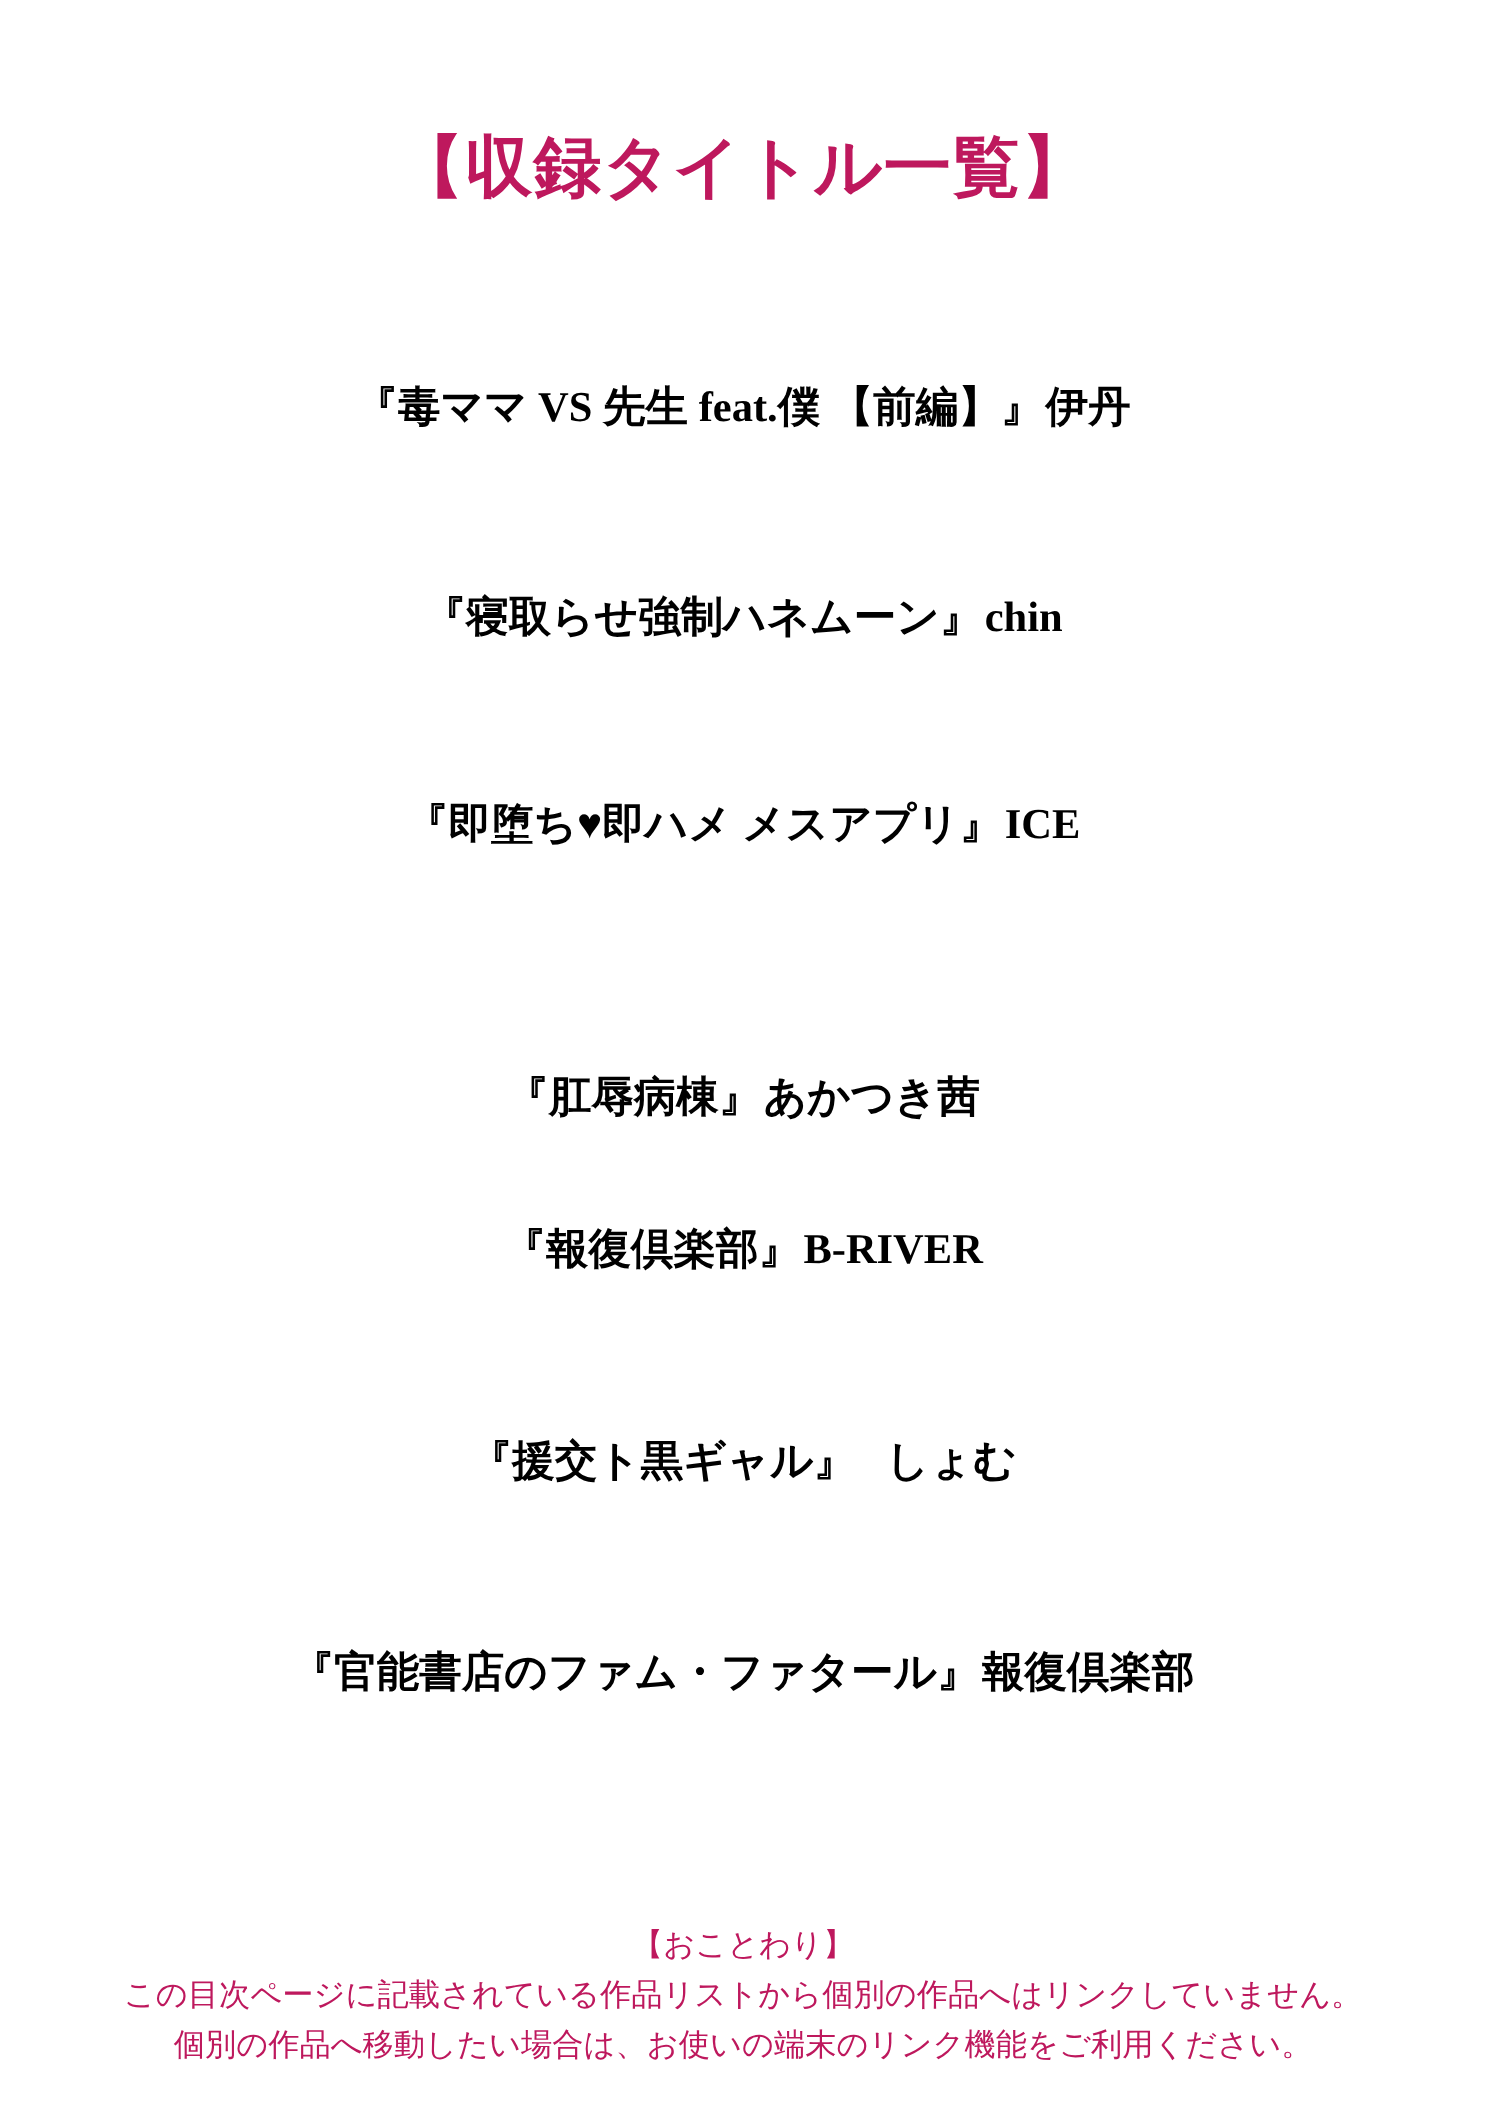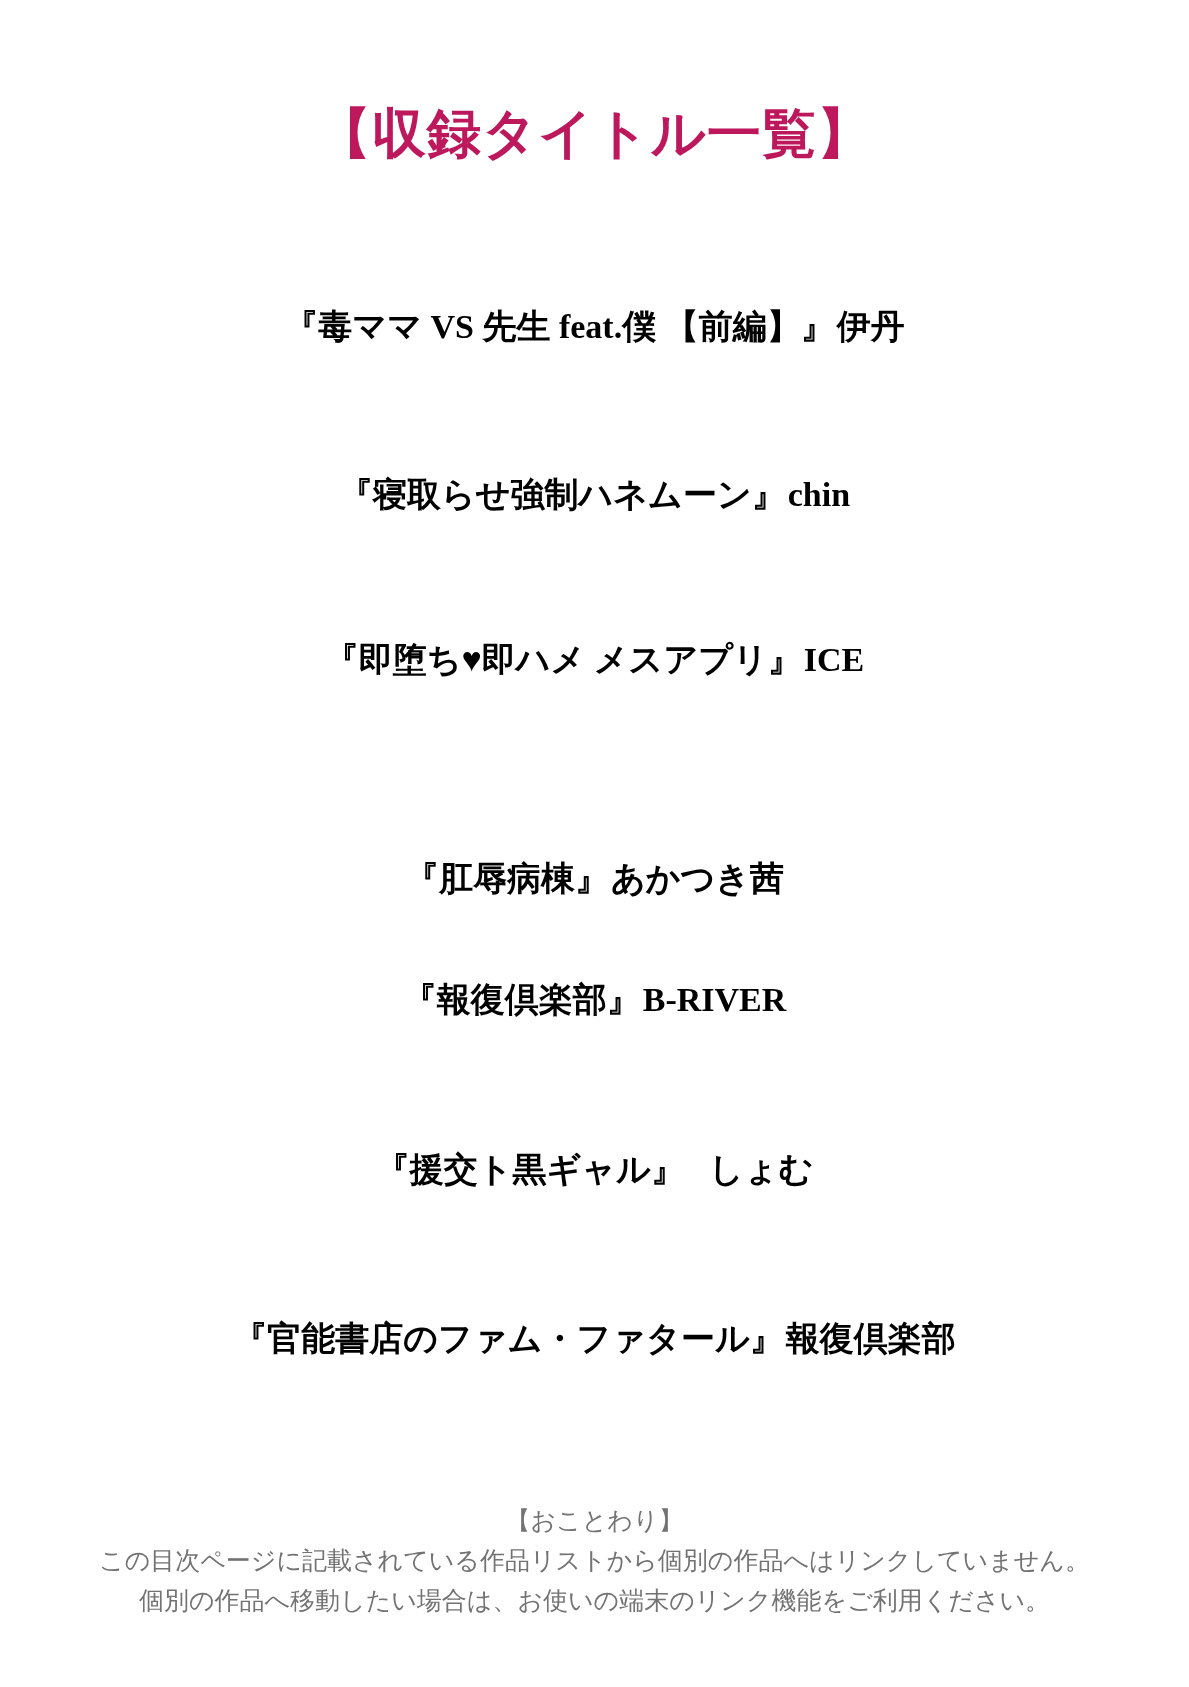--- a/index.html
+++ b/index.html
@@ -56,28 +56,28 @@
   .toc-item:nth-child(3) { top: 638px; }
   .toc-item:nth-child(4) { top: 809px; margin-top: 48px; }
   .toc-item:nth-child(5) { top: 978px; }
   .toc-item:nth-child(6) { top: 1148px; }
   .toc-item:nth-child(7) { top: 1317px; }
   .toc-author { margin-left: 2px; }
   .toc-item:nth-child(6) .toc-author { margin-left: 24px; }
   
   .notice {
     position: absolute;
-    top: 1500px;
+    top: 1536px;
     left: 0;
     width: 100%;
     text-align: center;
     font-family: "Liberation Sans", "DejaVu Sans", sans-serif;
     font-size: 25px;
     line-height: 40px;
-    color: #737373;
+    color: #be185d;
     white-space: nowrap;
   }
   .notice-title, .notice-line {
     display: block;
   }
 </style>
 </head>
 <body>
 
 <div class="page">

